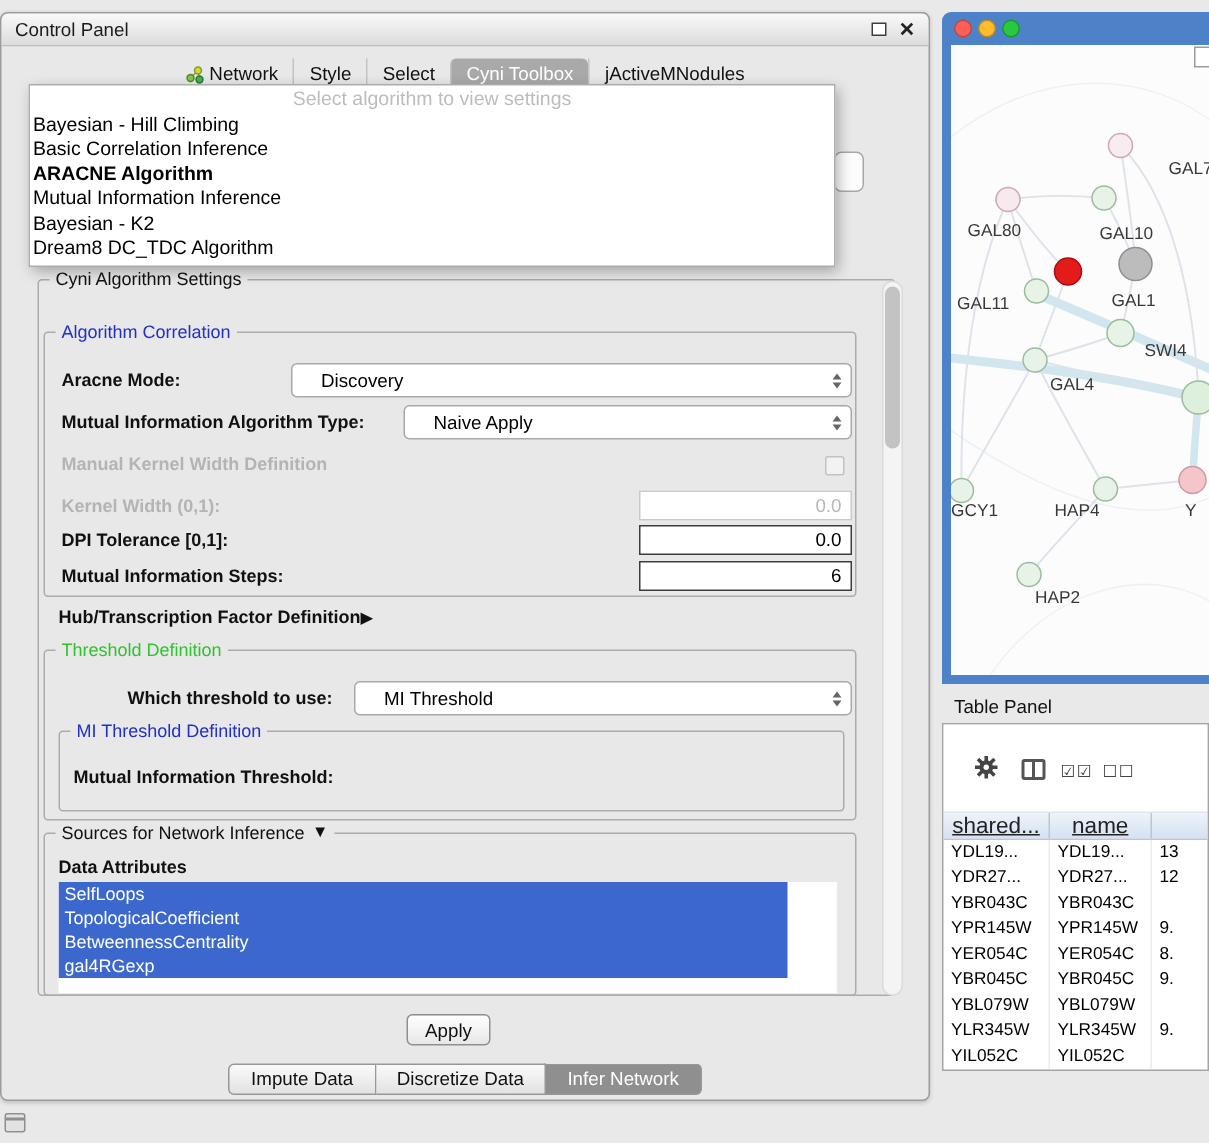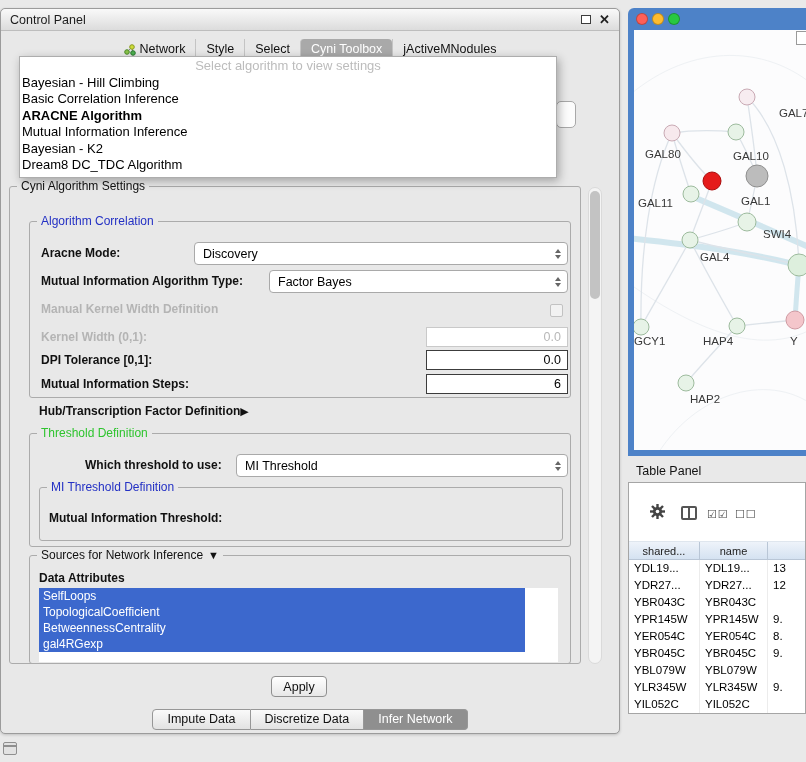--- a/index.html
+++ b/index.html
@@ -36,21 +36,21 @@
 
   
   .group{position:absolute;border:1px solid #ababab;border-radius:3px;}
   .legend{position:absolute;top:-8px;left:7px;background:#e8e8e8;padding:0 4px;font-size:12px;
     color:#111;white-space:nowrap;display:flex;align-items:center;gap:5px;}
   .legend.blue{color:#2330c4;}
   .legend.green{color:#2ec42e;}
   .rowlabel{position:absolute;font-size:12px;font-weight:bold;color:#111;white-space:nowrap;}
   .rowlabel.disabled{color:#b4b4b4;}
   .combo{position:absolute;height:23px;background:#fff;border:1px solid #a9a9a9;border-radius:4px;
-    display:flex;align-items:center;font-size:12.5px;padding-left:8px;color:#000;}
+    display:flex;align-items:center;font-size:12.5px;padding-left:19px;color:#000;}
   .combo .arrows{margin-left:auto;margin-right:6px;display:flex;flex-direction:column;gap:2px;}
   .arr-up{width:0;height:0;border-left:3.5px solid transparent;border-right:3.5px solid transparent;border-bottom:4px solid #666;}
   .arr-dn{width:0;height:0;border-left:3.5px solid transparent;border-right:3.5px solid transparent;border-top:4px solid #666;}
   .field{position:absolute;height:20px;background:#fff;border:1px solid #3c3c3c;
     display:flex;align-items:center;justify-content:flex-end;padding-right:6px;font-size:12.5px;color:#000;}
   .field.disabled{border-color:#c9c9c9;color:#b8b8b8;}
   .checkbox{position:absolute;width:13px;height:13px;border:1px solid #c2c2c2;background:#f2f2f2;border-radius:2px;}
   .hub-row{position:absolute;display:flex;align-items:center;gap:0;font-size:12px;font-weight:bold;color:#111;}
   .tri{font-size:11px;color:#111;font-weight:normal;}
 
@@ -86,21 +86,21 @@
   #table-panel{position:absolute;left:628px;top:482px;width:178px;height:232px;background:#fff;
     border:1px solid #a5a5a5;overflow:hidden;}
   #tbl-toolbar{position:absolute;top:0;left:0;right:0;height:58px;background:#fff;}
   #gear-ic{position:absolute;left:20px;top:20px;}
   #cols-ic{position:absolute;left:52px;top:23px;width:16px;height:14px;border:2px solid #555;border-radius:2px;}
   #cols-ic::before{content:"";position:absolute;left:5px;top:0;bottom:0;width:2px;background:#555;}
   #checks-ic{position:absolute;left:78px;top:25px;font-size:11px;color:#444;letter-spacing:1px;}
   #boxes-ic{position:absolute;left:106px;top:25px;font-size:11px;color:#444;letter-spacing:1px;}
   #tbl-header{position:absolute;top:58px;left:0;right:0;height:19px;display:flex;
     background:linear-gradient(#eef3fa,#d5e2f1);border-bottom:1px solid #b9c6d6;border-top:1px solid #dfe6ee;}
-  .th{font-size:11px;color:#222;border-right:1px solid #b9c6d6;display:flex;align-items:center;justify-content:center;overflow:hidden;}
+  .th{font-size:15px;color:#222;border-right:1px solid #b9c6d6;display:flex;align-items:center;justify-content:center;overflow:hidden;text-decoration:underline;}
   .th:nth-child(1){width:71px;}
   .th:nth-child(2){width:68px;}
   .th:nth-child(3){flex:1;border-right:none;}
   #tbl-body{position:absolute;top:77px;left:0;right:0;bottom:0;overflow:hidden;}
   .tr{display:flex;height:17px;}
   .td{font-size:11.5px;color:#000;padding:2px 0 0 5px;border-right:1px solid #ececec;overflow:hidden;white-space:nowrap;}
   .td:nth-child(1){width:71px;}
   .td:nth-child(2){width:68px;}
   .td:nth-child(3){flex:1;border-right:none;}
 
@@ -152,41 +152,41 @@
       <div class="menu-item placeholder">Select algorithm to view settings</div>
       <div class="menu-item">Bayesian - Hill Climbing</div>
       <div class="menu-item">Basic Correlation Inference</div>
       <div class="menu-item bold">ARACNE Algorithm</div>
       <div class="menu-item">Mutual Information Inference</div>
       <div class="menu-item">Bayesian - K2</div>
       <div class="menu-item">Dream8 DC_TDC Algorithm</div>
     </div>
   <div id="combo-fragment"></div>
 
-  <div class="group" id="settings-group" style="left:8px;top:177px;width:572px;height:478px;">
+  <div class="group" id="settings-group" style="left:24px;top:177px;width:572px;height:478px;">
     <span class="legend">Cyni Algorithm Settings</span>
   </div>
   <div id="settings-scrollbar">
     <div id="settings-thumb"></div>
   </div>
 
   <div class="group" style="left:28px;top:212px;width:542px;height:177px;">
     <span class="legend blue">Algorithm Correlation</span>
   </div>
   <span class="rowlabel" style="left:40px;top:237px;">Aracne Mode:</span>
   <div class="combo" style="left:193px;top:233px;width:374px;">
     <span>Discovery</span>
     <span class="arrows">
         <span class="arr-up"></span>
         <span class="arr-dn"></span>
       </span>
   </div>
   <span class="rowlabel" style="left:40px;top:265px;">Mutual Information Algorithm Type:</span>
   <div class="combo" style="left:268px;top:261px;width:299px;">
-    <span>Factor Bayes</span>
+    <span>Naive Apply</span>
     <span class="arrows">
         <span class="arr-up"></span>
         <span class="arr-dn"></span>
       </span>
   </div>
   <span class="rowlabel disabled" style="left:40px;top:293px;">Manual Kernel Width Definition</span>
   <span class="checkbox" style="left:549px;top:295px;"></span>
   <span class="rowlabel disabled" style="left:40px;top:321px;">Kernel Width (0,1):</span>
   <div class="field disabled" style="left:425px;top:318px;width:142px;">0.0</div>
   <span class="rowlabel" style="left:40px;top:344px;">DPI Tolerance [0,1]:</span>

